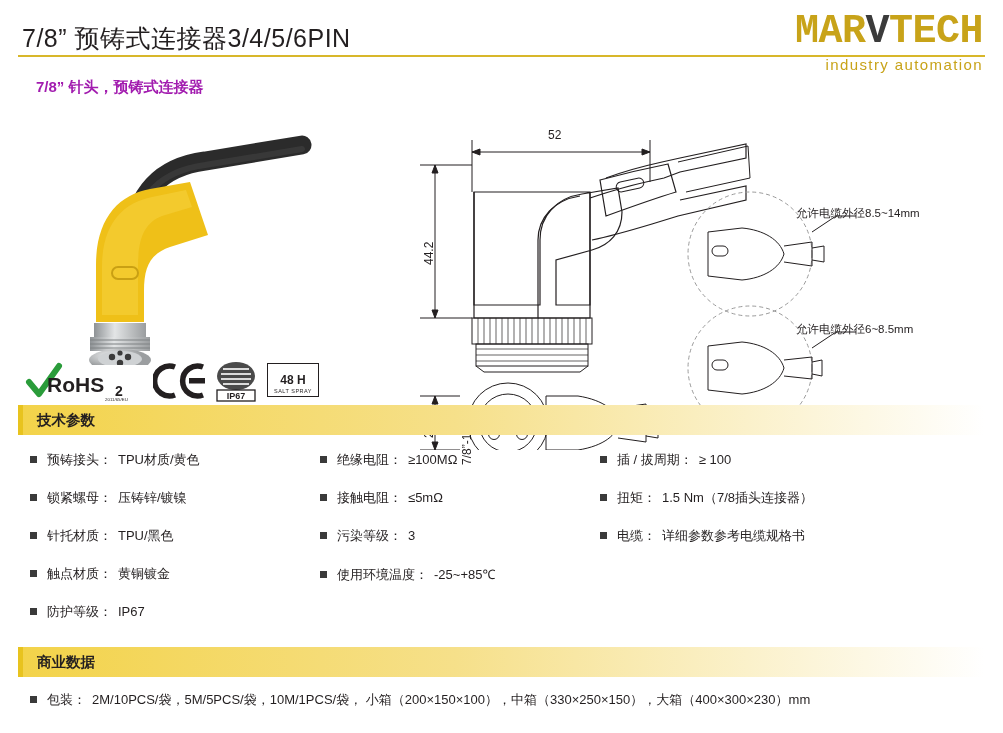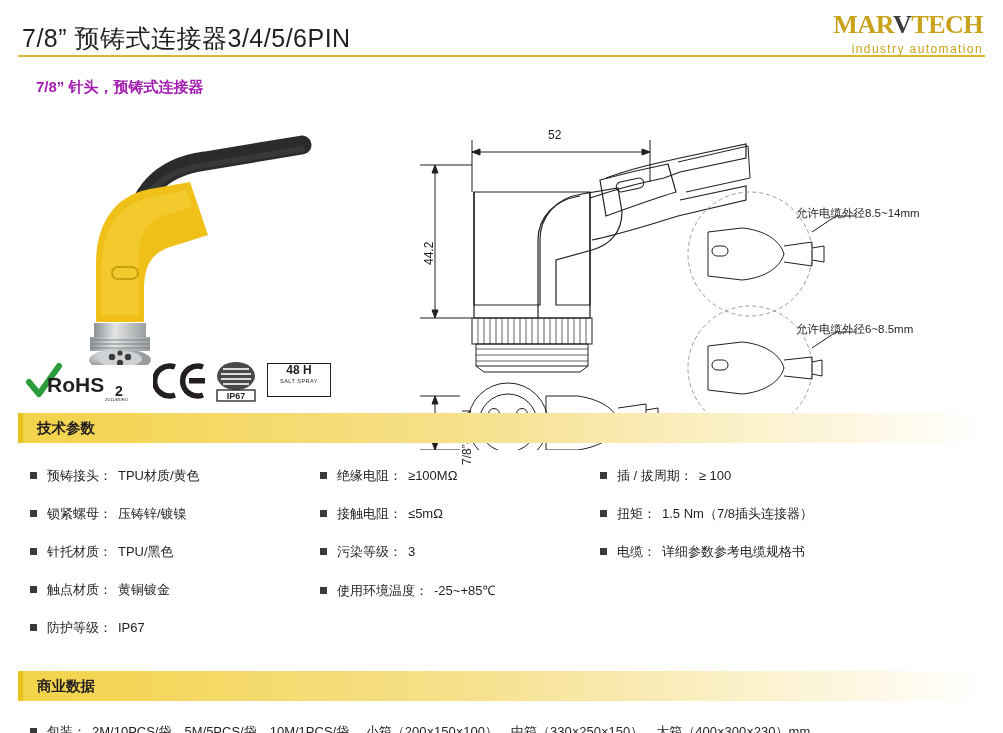--- a/index.html
+++ b/index.html
@@ -28,30 +28,30 @@
     letter-spacing: 0.5px;
     color: #231f20;
   }
   .logo-block {
     position: absolute;
     right: 20px;
     top: 12px;
     text-align: right;
   }
   .logo-main {
-    font-size: 26px;
+    font-size: 40px;
     font-weight: bold;
     color: #c8a319;
     letter-spacing: -0.5px;
     line-height: 1;
-    font-family: Liberation Serif, serif;
+    font-family: Liberation Mono, monospace;
   }
   .logo-main .dark { color: #3b3b3b; }
   .logo-sub {
-    font-size: 12px;
+    font-size: 15px;
     color: #c8a319;
     letter-spacing: 1.4px;
     margin-top: 4px;
   }
   .header-rule {
     position: absolute;
     left: 18px;
     right: 18px;
     top: 55px;
     height: 2px;
@@ -87,26 +87,26 @@
     left: 25px;
     top: 300px;
     display: flex;
     align-items: center;
     gap: 8px;
   }
   .cert-rohs { position: relative; width: 120px; height: 40px; }
   .cert-ce { width: 52px; height: 34px; }
   .cert-ip { width: 46px; height: 40px; }
   .cert-salt {
-    width: 64px; height: 34px;
+    width: 52px; height: 34px;
     border: 1.5px solid #231f20;
     text-align: center;
     font-size: 12px;
     line-height: 1;
-    padding-top: 0;
+    padding-top: 10px;
     font-weight: bold;
   }
   .cert-salt .sub { font-size: 5.5px; letter-spacing: .5px; display:block; margin-top:3px; font-weight: normal;}
 
   
   .drawing {
     position: absolute;
     left: 360px;
     top: 60px;
     width: 630px;
@@ -127,21 +127,21 @@
     position: absolute;
     font-size: 11.5px;
     color: #231f20;
     white-space: nowrap;
   }
 
   
   .section-bar {
     position: relative;
     height: 30px;
-    margin: 8px 18px;
+    margin: 0 18px;
     background: linear-gradient(to right, #f3d34a 0%, #f6e08a 45%, #ffffff 100%);
     border-left: 5px solid #e8c31e;
   }
   .section-bar span {
     position: absolute;
     left: 14px;
     top: 6px;
     font-size: 14.5px;
     font-weight: bold;
     color: #231f20;

